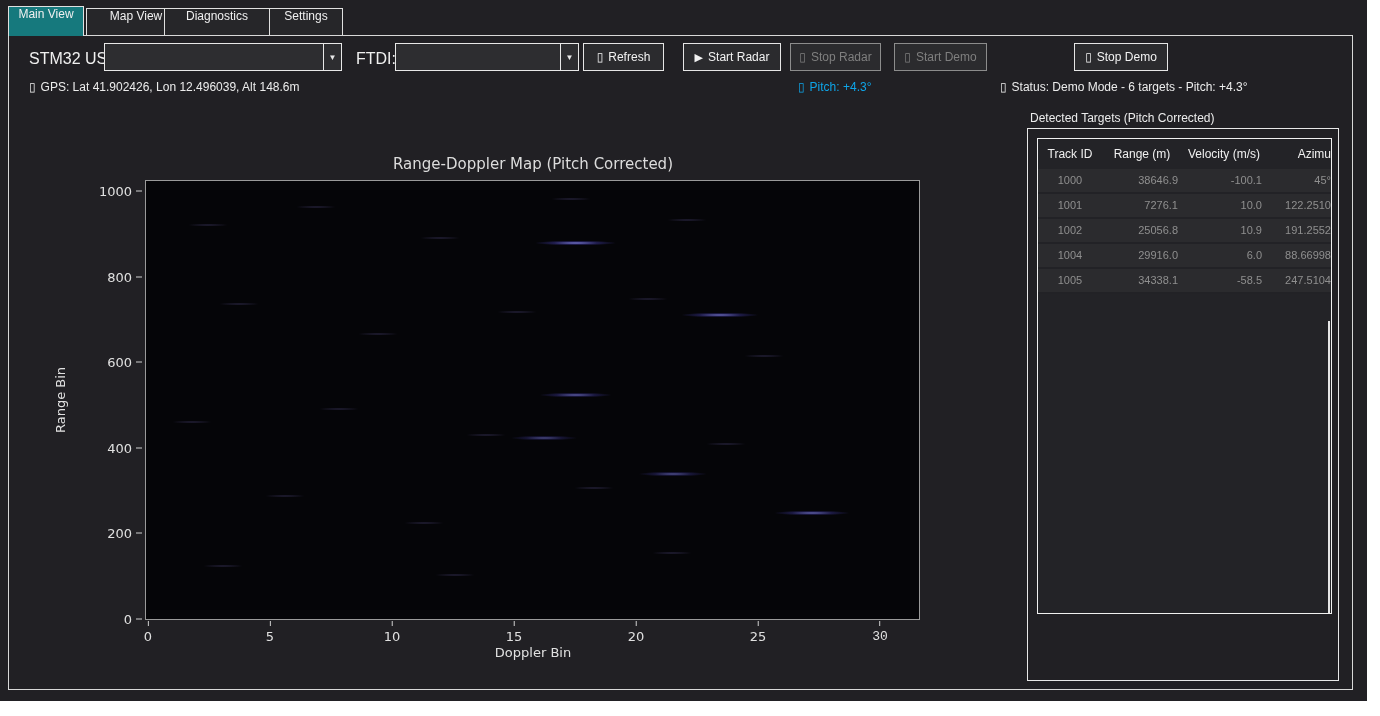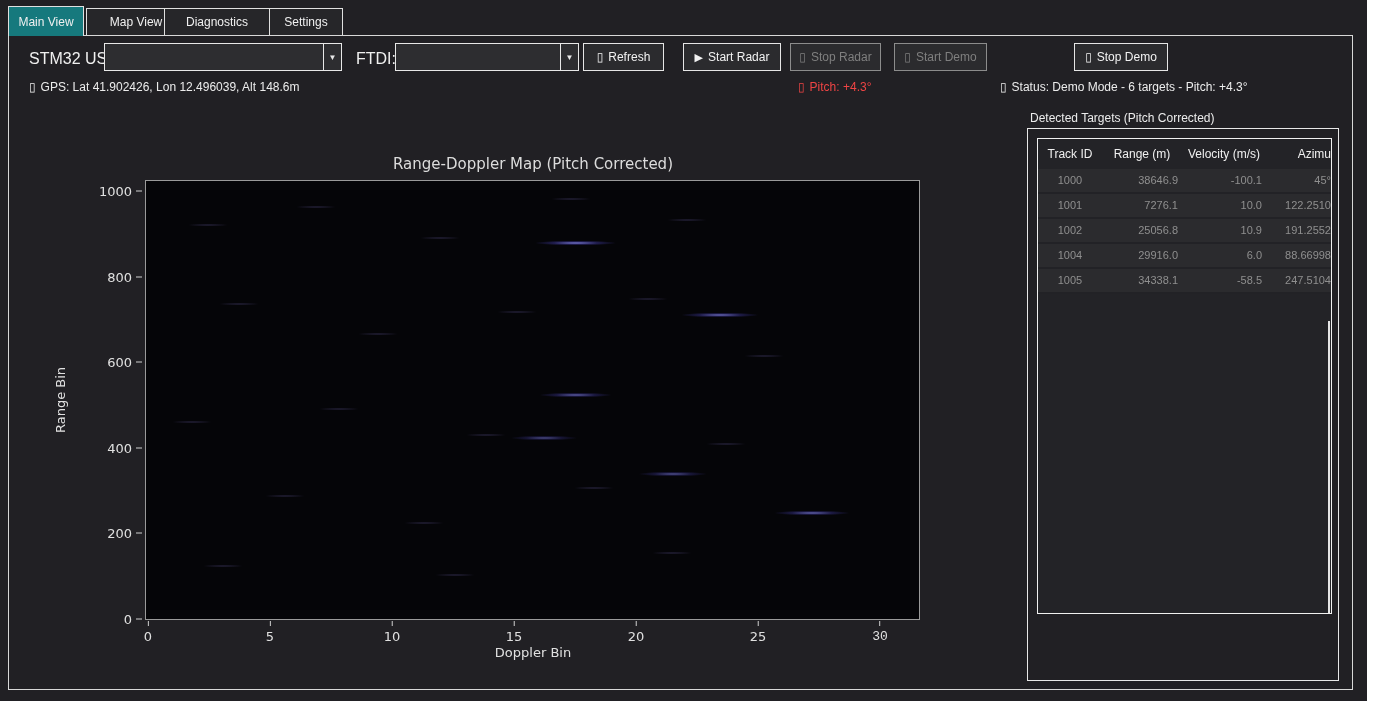--- a/index.html
+++ b/index.html
@@ -1,19 +1,19 @@
 <!DOCTYPE html>
 <html><head>
 <meta charset="utf-8">
 <style>
   html,body{margin:0;padding:0;background:#ffffff;}
   .app{position:relative;width:1367px;height:701px;background:#212024;overflow:hidden;
        font-family:"Liberation Sans",sans-serif;color:#f0f0f0;}
   
-  .tab{position:absolute;display:flex;align-items:center;justify-content:center;
+  .tab{position:absolute;display:flex;align-items:flex-start;justify-content:center;
        font-size:12px;color:#f0f0f0;box-sizing:border-box;cursor:default;}
   .tab.inactive{top:8px;height:27px;background:#262629;border:1px solid #e0e0e0;border-bottom:none;}
   .tab.active{top:6px;height:30px;background:#16797d;border:1px solid #e0e0e0;border-bottom:none;z-index:3;}
   
   .content-panel{position:absolute;left:8px;top:35px;width:1345px;height:655px;
        border:1px solid #d8d8d8;box-sizing:border-box;pointer-events:none;z-index:1;}
   
   .lbl{position:absolute;font-size:16px;color:#f0f0f0;}
   .combo{position:absolute;top:43px;height:28px;background:#2d2d30;border:1px solid #e8e8e8;
        box-sizing:border-box;}
@@ -21,21 +21,21 @@
   .combo-arrow{position:absolute;right:0;top:0;bottom:0;width:17px;border-left:1px solid #e8e8e8;
        display:flex;align-items:center;justify-content:center;font-size:8px;color:#e8e8e8;background:#2d2d30;}
   .btn{position:absolute;top:43px;height:28px;background:#2b2b2e;border:1px solid #e6e6e6;
        color:#f2f2f2;font-size:12px;font-family:"Liberation Sans",sans-serif;
        display:flex;align-items:center;justify-content:center;box-sizing:border-box;padding:0;}
   .btn.disabled{color:#7f7f7f;border-color:#8c8c8c;}
   .icon-char{margin-right:5px;font-size:11px;line-height:1;}
   .tofu{margin-right:5px;font-size:12px;line-height:1;}
   
   .statustext{position:absolute;top:80px;font-size:12px;color:#ececec;white-space:nowrap;}
-  .pitch{color:#ef4444;}
+  .pitch{color:#0ea5e9;}
   
   .chart-title{position:absolute;left:533px;top:155px;transform:translateX(-50%);
        font-family:"DejaVu Sans",sans-serif;font-size:15px;color:#dcdcdc;white-space:nowrap;}
   .plot{position:absolute;left:145px;top:180px;width:775px;height:440px;background:#050508;
        border:1px solid #9a9a9a;box-sizing:border-box;}
   .streak{position:absolute;height:5px;transform:translate(-50%,-50%);border-radius:50%;
        background:radial-gradient(closest-side,rgba(130,130,230,0.95),rgba(62,56,155,0.5) 55%,rgba(0,0,0,0) 100%);
        pointer-events:none;}
   .noise{position:absolute;height:3px;width:42px;transform:translate(-50%,-50%);border-radius:50%;
        background:radial-gradient(closest-side,rgba(95,85,150,0.35),rgba(0,0,0,0) 100%);pointer-events:none;}

